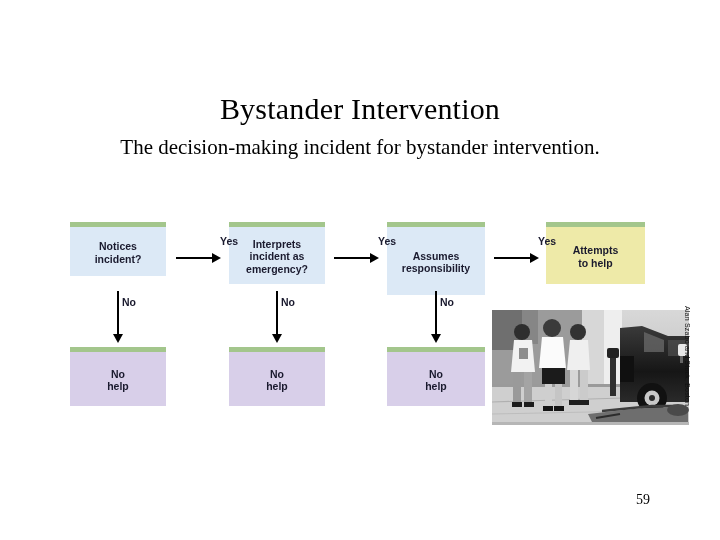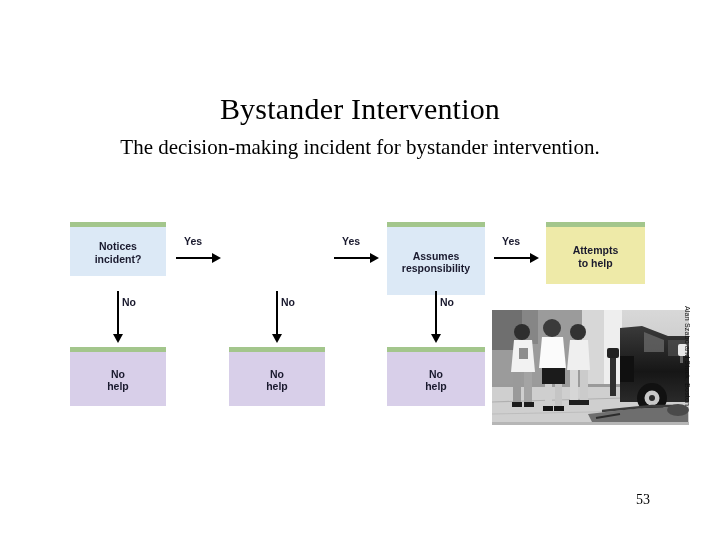--- a/index.html
+++ b/index.html
@@ -94,20 +94,21 @@
     border-top: 5px solid transparent;
     border-bottom: 5px solid transparent;
     border-left: 9px solid #000;
   }
   .arrow-label-yes {
     position: absolute;
     font-family: "Liberation Sans", "DejaVu Sans", sans-serif;
     font-size: 10.5px;
     font-weight: bold;
     color: #1a1a2e;
+    margin-left: 36px;
   }
 
   .arrow-v {
     position: absolute;
     width: 12px;
   }
   .arrow-v .shaft {
     position: absolute;
     left: 5px;
     top: 0;
@@ -177,20 +178,25 @@
 
 <div id="slide-subtitle">The decision-making incident for bystander intervention.</div>
 
 <div id="figure">
 
   <div class="node node-decision" style="left:70px; top:222px; width:96px; height:54px;">
     <span class="node-label">Notices
 incident?</span>
   </div>
 
+  <div class="node node-decision" style="left:229px; top:222px; width:96px; height:62px;">
+    <span class="node-label">Interprets
+incident as
+emergency?</span>
+  </div>
 
   <div class="node node-decision" style="left:387px; top:222px; width:98px; height:73px;">
     <span class="node-label">Assumes
 responsibility</span>
   </div>
 
   <div class="node node-outcome" style="left:546px; top:222px; width:99px; height:62px;">
     <span class="node-label">Attempts
 to help</span>
   </div>
@@ -313,13 +319,13 @@
       <ellipse cx="186" cy="100" rx="11" ry="6" fill="#4a4a4a"></ellipse>
       <path d="M104 108 L128 104" stroke="#2c2c2c" stroke-width="2" fill="none"></path>
       <rect x="0" y="112" width="197" height="3" fill="#b6b6b6"></rect>
     </svg>
   </div>
 
   <div id="photo-credit">Alan Szabo and Stock, Boston</div>
 
 </div>
 
-<div id="page-number">53</div>
+<div id="page-number">59</div>
 
 </body></html>

